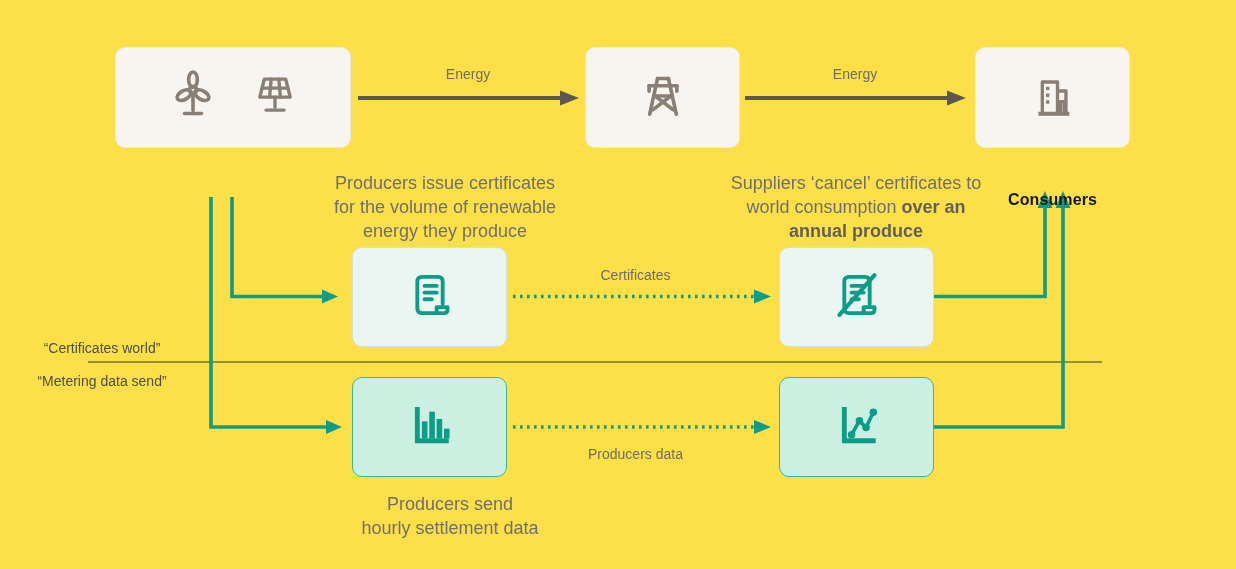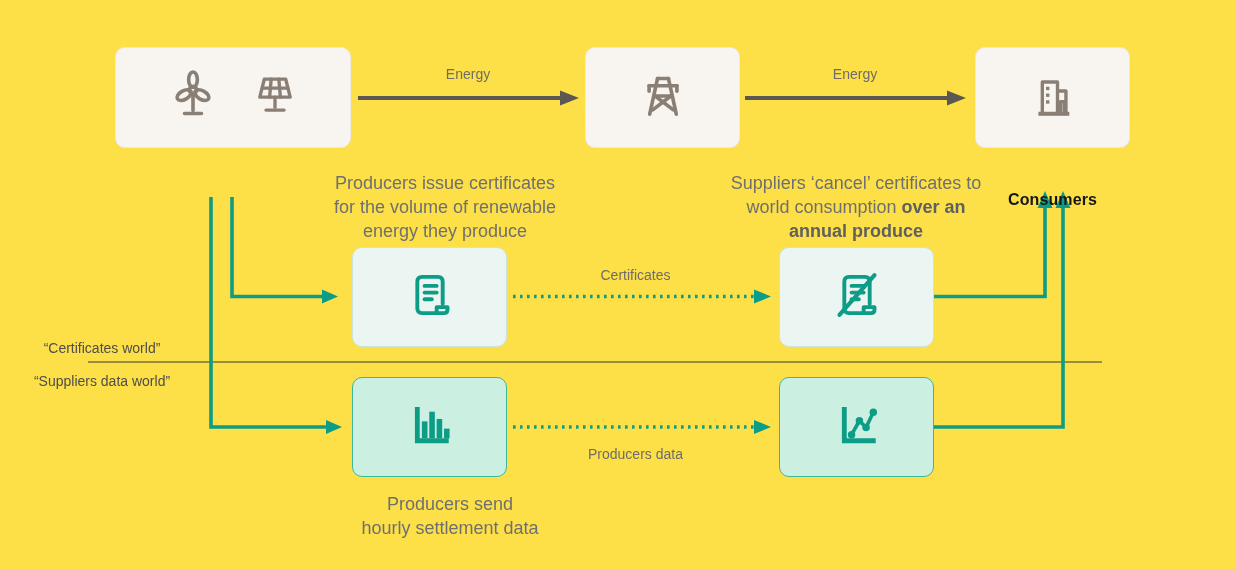--- a/index.html
+++ b/index.html
@@ -220,21 +220,21 @@
           <path d="M19.5 27.5 H25.5"></path>
           <path d="M9.5 40.5 L38.5 7.5" stroke-width="3.4"></path>
         </g>
       </svg>
     </span>
   </div>
 
   <div class="flow-label" style="left:513px; top:267px; width:245px;">Certificates</div>
 
   <div class="world-label" style="top:340px;">“Certificates world”</div>
-  <div class="world-label" style="top:373px;">“Suppliers data world”</div>
+  <div class="world-label" style="top:373px;">“Metering data send”</div>
 
   <div class="box box-mint" style="left:352px; top:377px; width:155px; height:100px;">
     <span>
       <svg width="58" height="58" viewBox="0 0 48 48" fill="none">
         <path d="M13.5 9 V37 H39.5" stroke="#0d9c86" stroke-width="4" fill="none"></path>
         <g fill="#0d9c86">
           <rect x="17.3" y="21" width="4.6" height="14"></rect>
           <rect x="23.4" y="13" width="4.6" height="22"></rect>
           <rect x="29.5" y="19" width="4.6" height="16"></rect>
           <rect x="35.6" y="27" width="4.6" height="8"></rect>

